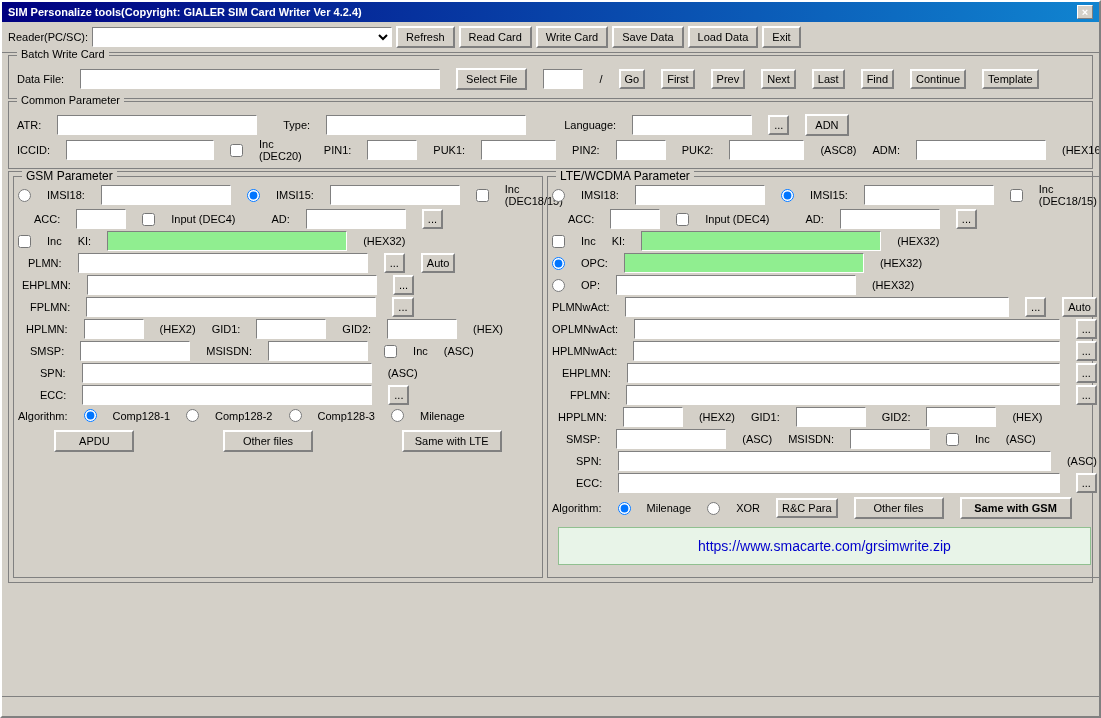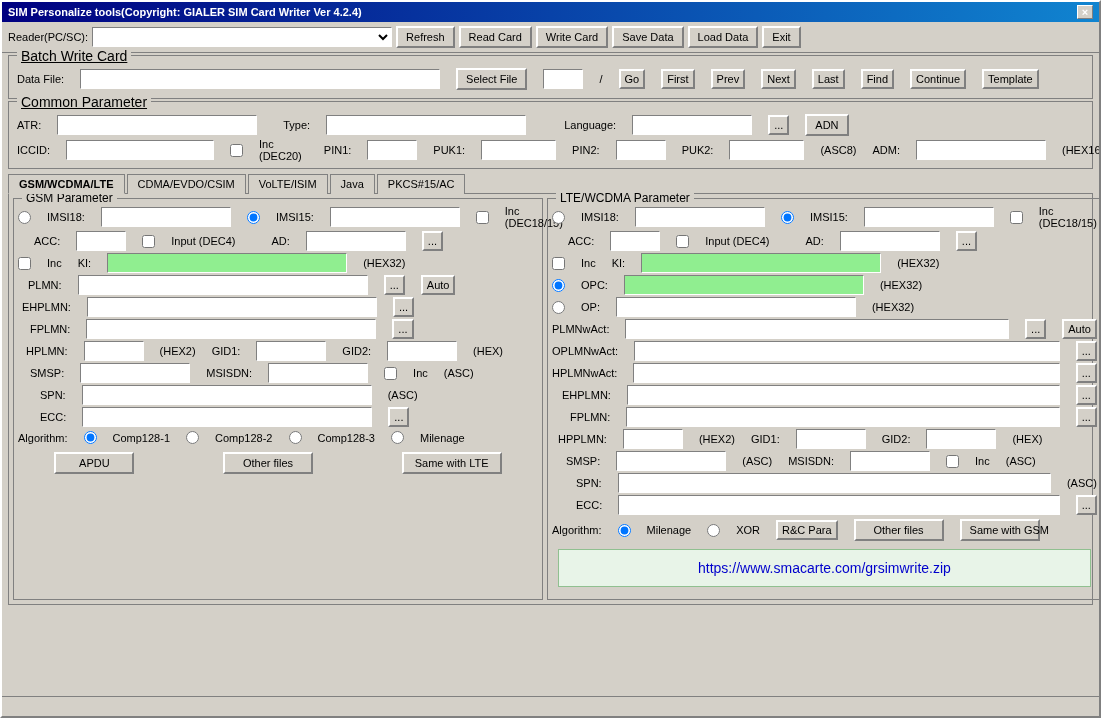--- a/index.html
+++ b/index.html
@@ -11,21 +11,21 @@
     .title-text { font-size: 11px; font-weight: bold; }
     .title-close { background: #d4d0c8; border: 1px solid; border-top-color: #fff; border-left-color: #fff; border-right-color: #808080; border-bottom-color: #808080; width: 16px; height: 14px; display: flex; align-items: center; justify-content: center; cursor: pointer; font-size: 11px; font-weight: bold; }
     
     .toolbar { display: flex; align-items: center; padding: 4px 6px; gap: 4px; border-bottom: 1px solid #808080; }
     
     input[type="text"], select { background: #fff; border: 1px solid; border-top-color: #808080; border-left-color: #808080; border-right-color: #fff; border-bottom-color: #fff; padding: 1px 2px; font-size: 11px; font-family: inherit; height: 20px; }
     
     .btn { background: #d4d0c8; border: 2px solid; border-top-color: #fff; border-left-color: #fff; border-right-color: #808080; border-bottom-color: #808080; padding: 2px 8px; font-size: 11px; font-family: inherit; cursor: pointer; height: 22px; white-space: nowrap; }
     
     .group-box { border: 1px solid #808080; margin: 4px 6px; padding: 4px 6px; position: relative; }
-    .group-label { position: absolute; top: -8px; left: 8px; background: #d4d0c8; padding: 0 4px; font-size: 14px; text-decoration: underline; }
+    .group-label { position: absolute; top: -8px; left: 8px; background: #d4d0c8; padding: 0 4px; font-size: 11px; }
     
     .row { display: flex; align-items: center; gap: 16px; margin: 2px 0; }
     
     .tabs { display: flex; margin: 4px 6px 0; }
     .tab { background: #d4d0c8; border: 1px solid #808080; border-bottom: none; padding: 3px 10px; cursor: pointer; font-size: 11px; margin-right: 2px; position: relative; top: 1px; }
     .tab.active { background: #d4d0c8; border-bottom: 1px solid #d4d0c8; z-index: 1; font-weight: bold; }
     
     .tab-content { border: 1px solid #808080; margin: 0 6px 4px; padding: 6px; background: #d4d0c8; }
     
     .two-panels { display: flex; gap: 4px; }
@@ -112,27 +112,20 @@
       <input type="text" style="width: 50px;">
       <span>PUK2:</span>
       <input type="text" style="width: 75px;">
       <span>(ASC8)</span>
       <span>ADM:</span>
       <input type="text" style="width: 130px;">
       <span>(HEX16/8)</span>
     </div>
   </div>
 
-  <div class="tabs">
-    <div class="tab active"><span>GSM/WCDMA/LTE</span></div>
-    <div class="tab"><span>CDMA/EVDO/CSIM</span></div>
-    <div class="tab"><span>VoLTE/ISIM</span></div>
-    <div class="tab"><span>Java</span></div>
-    <div class="tab"><span>PKCS#15/AC</span></div>
-  </div>
 
   <div class="tab-content" style="padding: 4px; margin-top: 0;">
     <div class="two-panels">
 
       <div class="panel" style="max-width:530px;">
         <span class="panel-label">GSM Parameter</span>
 
         <div class="row">
           <input type="radio" name="gsm_imsi" style="">
           <span>IMSI18:</span>
@@ -345,21 +338,21 @@
         </div>
 
         <div class="row" style="margin-top:4px;">
           <span>Algorithm:</span>
           <input type="radio" name="lte_algo" checked="" style="">
           <span>Milenage</span>
           <input type="radio" name="lte_algo" style="">
           <span>XOR</span>
           <button class="btn small-btn">R&amp;C Para</button>
           <button class="btn" style="width:90px;">Other files</button>
-          <button class="btn" style="width:80px;">Same with GSM</button>
+          <button class="btn" style="width:112px;font-weight:bold;">Same with GSM</button>
         </div>
 
         <div class="promo-box" style="margin-top:8px;">
           <div class="promo-link">https://www.smacarte.com/grsimwrite.zip</div>
         </div>
 
       </div>
     </div>
   </div>
 

